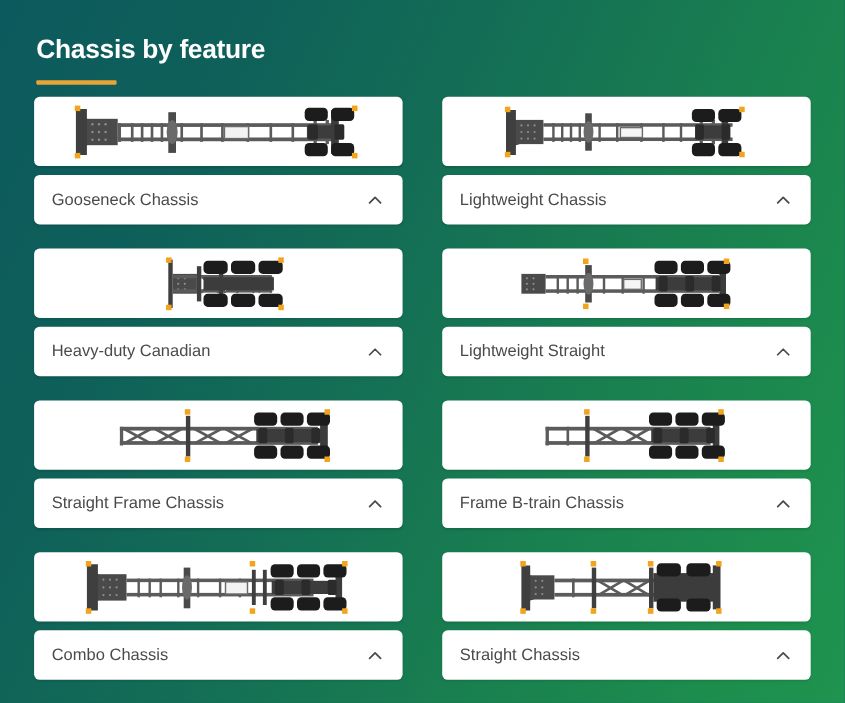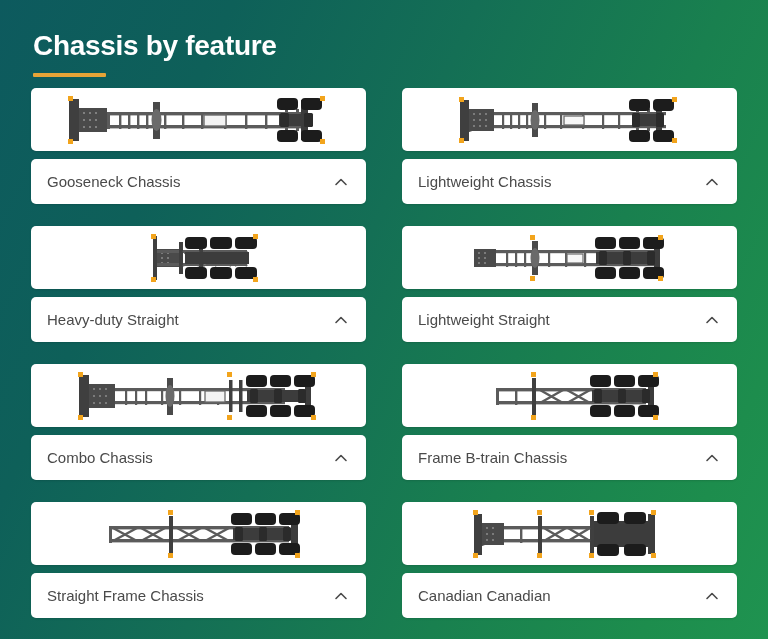--- a/index.html
+++ b/index.html
@@ -24,21 +24,21 @@
   }
 
   
   .header {
     position: absolute;
     left: 33px;
     top: 29px;
   }
   .page-title {
     color: #ffffff;
-    font-size: 28px;
+    font-size: 24px;
     font-weight: bold;
     letter-spacing: -0.3px;
     line-height: 34px;
     white-space: nowrap;
   }
   .title-underline {
     margin-top: 10px;
     width: 73px;
     height: 4px;
     background: #e7a437;
@@ -237,21 +237,71 @@
             </g>
             <g fill="#f2a41c">
               <rect x="102" y="3" width="5" height="5"></rect>
               <rect x="102" y="46" width="5" height="5"></rect>
               <rect x="204" y="3" width="5" height="5"></rect>
               <rect x="204" y="46" width="5" height="5"></rect>
             </g>
           </svg>
         </div>
         <div class="label-card">
-          <span class="label-text">Heavy-duty Straight</span>
+          <span class="label-text">Heavy-duty Canadian</span>
+          <span class="chevron">
+            <svg width="16" height="16" viewBox="0 0 16 16">
+                <path d="M3 10.5 L8 5.5 L13 10.5" fill="none" stroke="#4a4a4a" stroke-width="1.6" stroke-linecap="round" stroke-linejoin="round"></path>
+              </svg>
+          </span>
+        </div>
+      </div>
+
+      <div class="item">
+        <div class="image-card">
+          <svg width="300" height="54" viewBox="0 0 300 54">
+            <g fill="#5b5b5b">
+              <rect x="60" y="19" width="180" height="3.4"></rect>
+              <rect x="60" y="32" width="180" height="3.4"></rect>
+              <rect x="60" y="19" width="3" height="17"></rect>
+              <rect x="120" y="9" width="4" height="37" fill="#3f3f3f"></rect>
+            </g>
+            <g stroke="#5b5b5b" stroke-width="2.4" fill="none">
+              <path d="M64 21 L88 34 M88 21 L64 34"></path>
+              <path d="M92 21 L116 34 M116 21 L92 34"></path>
+              <path d="M128 21 L152 34 M152 21 L128 34"></path>
+              <path d="M156 21 L180 34 M180 21 L156 34"></path>
+            </g>
+            <g fill="#3c3c3c">
+              <rect x="184" y="21" width="62" height="12"></rect>
+              <rect x="242" y="7" width="7" height="40"></rect>
+            </g>
+            <g fill="#1c1c1c">
+              <rect x="182" y="6" width="21" height="12" rx="4"></rect>
+              <rect x="206" y="6" width="21" height="12" rx="4"></rect>
+              <rect x="230" y="6" width="21" height="12" rx="4"></rect>
+              <rect x="182" y="36" width="21" height="12" rx="4"></rect>
+              <rect x="206" y="36" width="21" height="12" rx="4"></rect>
+              <rect x="230" y="36" width="21" height="12" rx="4"></rect>
+            </g>
+            <g fill="#2b2b2b">
+              <rect x="186" y="20" width="8" height="14" rx="1.5"></rect>
+              <rect x="210" y="20" width="8" height="14" rx="1.5"></rect>
+              <rect x="234" y="20" width="8" height="14" rx="1.5"></rect>
+            </g>
+            <g fill="#f2a41c">
+              <rect x="119" y="3" width="5" height="5"></rect>
+              <rect x="119" y="46" width="5" height="5"></rect>
+              <rect x="246" y="3" width="5" height="5"></rect>
+              <rect x="246" y="46" width="5" height="5"></rect>
+            </g>
+          </svg>
+        </div>
+        <div class="label-card">
+          <span class="label-text">Straight Frame Chassis</span>
           <span class="chevron">
             <svg width="16" height="16" viewBox="0 0 16 16">
                 <path d="M3 10.5 L8 5.5 L13 10.5" fill="none" stroke="#4a4a4a" stroke-width="1.6" stroke-linecap="round" stroke-linejoin="round"></path>
               </svg>
           </span>
         </div>
       </div>
 
       <div class="item">
         <div class="image-card">
@@ -307,70 +357,20 @@
               <rect x="29" y="46" width="5" height="5"></rect>
               <rect x="178" y="3" width="5" height="5"></rect>
               <rect x="178" y="46" width="5" height="5"></rect>
               <rect x="262" y="3" width="5" height="5"></rect>
               <rect x="262" y="46" width="5" height="5"></rect>
             </g>
           </svg>
         </div>
         <div class="label-card">
           <span class="label-text">Combo Chassis</span>
-          <span class="chevron">
-            <svg width="16" height="16" viewBox="0 0 16 16">
-                <path d="M3 10.5 L8 5.5 L13 10.5" fill="none" stroke="#4a4a4a" stroke-width="1.6" stroke-linecap="round" stroke-linejoin="round"></path>
-              </svg>
-          </span>
-        </div>
-      </div>
-
-      <div class="item">
-        <div class="image-card">
-          <svg width="300" height="54" viewBox="0 0 300 54">
-            <g fill="#5b5b5b">
-              <rect x="60" y="19" width="180" height="3.4"></rect>
-              <rect x="60" y="32" width="180" height="3.4"></rect>
-              <rect x="60" y="19" width="3" height="17"></rect>
-              <rect x="120" y="9" width="4" height="37" fill="#3f3f3f"></rect>
-            </g>
-            <g stroke="#5b5b5b" stroke-width="2.4" fill="none">
-              <path d="M64 21 L88 34 M88 21 L64 34"></path>
-              <path d="M92 21 L116 34 M116 21 L92 34"></path>
-              <path d="M128 21 L152 34 M152 21 L128 34"></path>
-              <path d="M156 21 L180 34 M180 21 L156 34"></path>
-            </g>
-            <g fill="#3c3c3c">
-              <rect x="184" y="21" width="62" height="12"></rect>
-              <rect x="242" y="7" width="7" height="40"></rect>
-            </g>
-            <g fill="#1c1c1c">
-              <rect x="182" y="6" width="21" height="12" rx="4"></rect>
-              <rect x="206" y="6" width="21" height="12" rx="4"></rect>
-              <rect x="230" y="6" width="21" height="12" rx="4"></rect>
-              <rect x="182" y="36" width="21" height="12" rx="4"></rect>
-              <rect x="206" y="36" width="21" height="12" rx="4"></rect>
-              <rect x="230" y="36" width="21" height="12" rx="4"></rect>
-            </g>
-            <g fill="#2b2b2b">
-              <rect x="186" y="20" width="8" height="14" rx="1.5"></rect>
-              <rect x="210" y="20" width="8" height="14" rx="1.5"></rect>
-              <rect x="234" y="20" width="8" height="14" rx="1.5"></rect>
-            </g>
-            <g fill="#f2a41c">
-              <rect x="119" y="3" width="5" height="5"></rect>
-              <rect x="119" y="46" width="5" height="5"></rect>
-              <rect x="246" y="3" width="5" height="5"></rect>
-              <rect x="246" y="46" width="5" height="5"></rect>
-            </g>
-          </svg>
-        </div>
-        <div class="label-card">
-          <span class="label-text">Straight Frame Chassis</span>
           <span class="chevron">
             <svg width="16" height="16" viewBox="0 0 16 16">
                 <path d="M3 10.5 L8 5.5 L13 10.5" fill="none" stroke="#4a4a4a" stroke-width="1.6" stroke-linecap="round" stroke-linejoin="round"></path>
               </svg>
           </span>
         </div>
       </div>
 
     </div>
 
@@ -591,21 +591,21 @@
               <rect x="117" y="3" width="5" height="5"></rect>
               <rect x="117" y="46" width="5" height="5"></rect>
               <rect x="169" y="3" width="5" height="5"></rect>
               <rect x="169" y="46" width="5" height="5"></rect>
               <rect x="231" y="3" width="5" height="5"></rect>
               <rect x="231" y="46" width="5" height="5"></rect>
             </g>
           </svg>
         </div>
         <div class="label-card">
-          <span class="label-text">Canadian Canadian</span>
+          <span class="label-text">Straight Chassis</span>
           <span class="chevron">
             <svg width="16" height="16" viewBox="0 0 16 16">
                 <path d="M3 10.5 L8 5.5 L13 10.5" fill="none" stroke="#4a4a4a" stroke-width="1.6" stroke-linecap="round" stroke-linejoin="round"></path>
               </svg>
           </span>
         </div>
       </div>
 
     </div>
 

